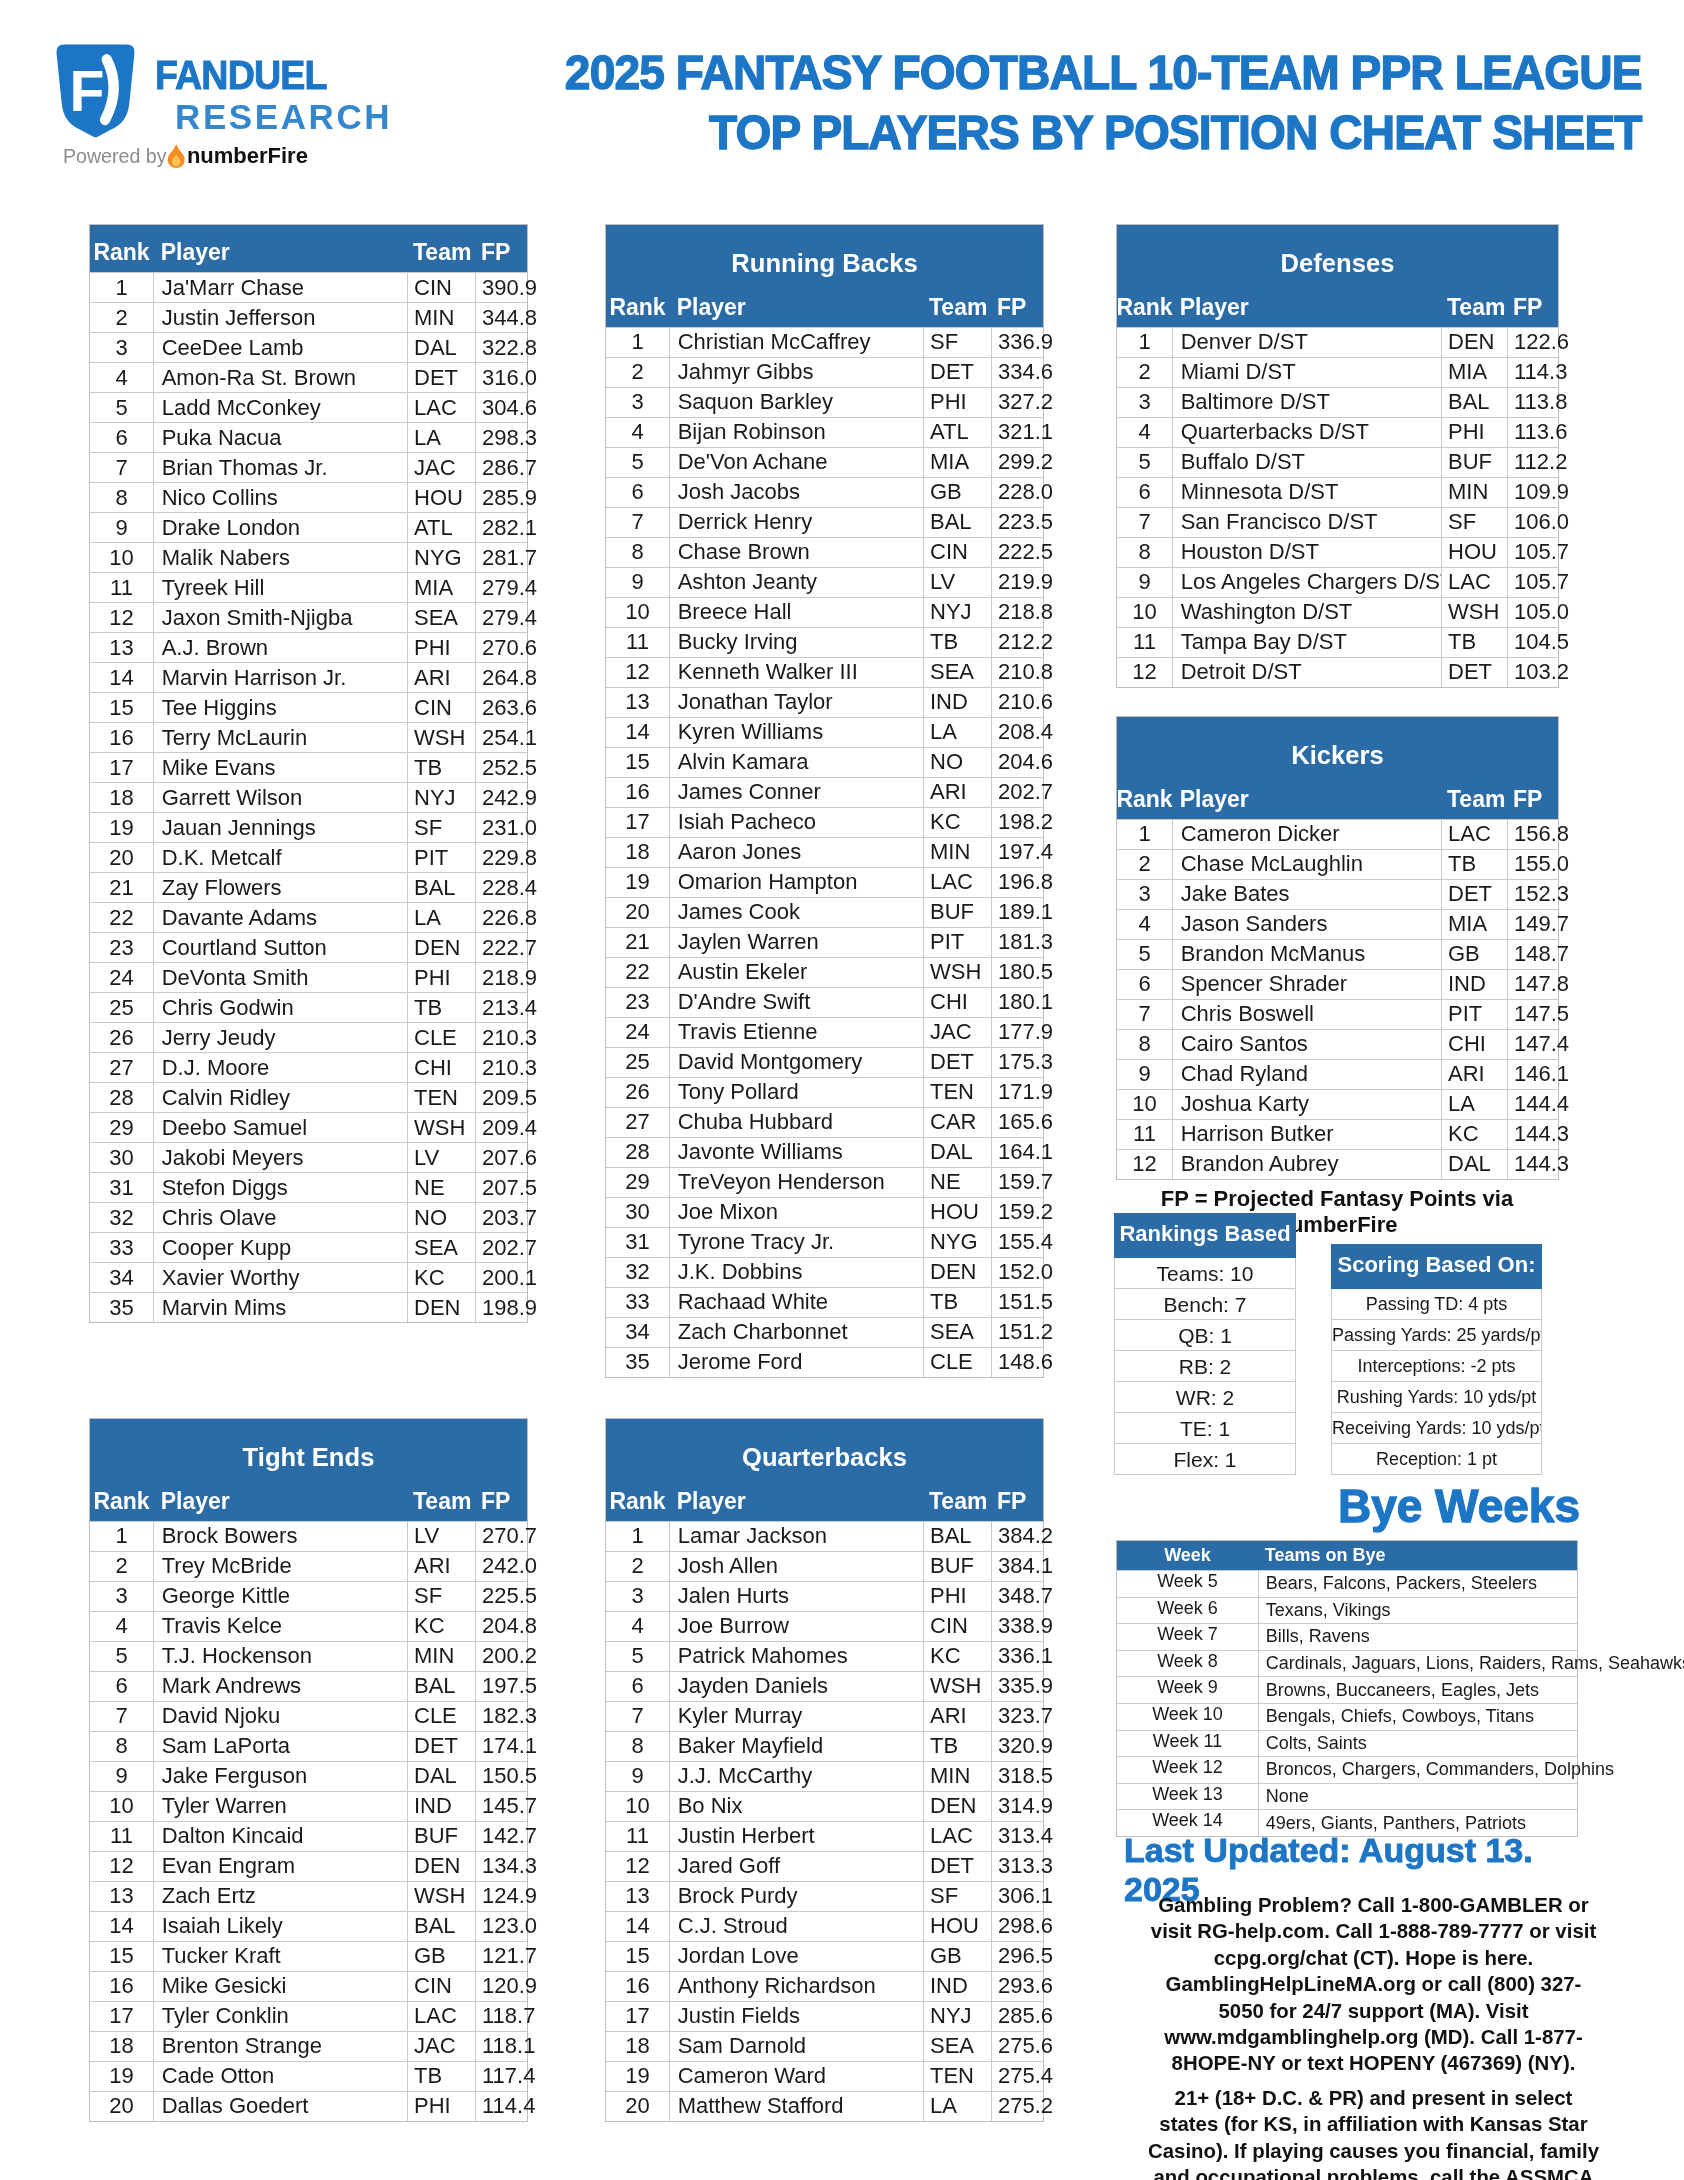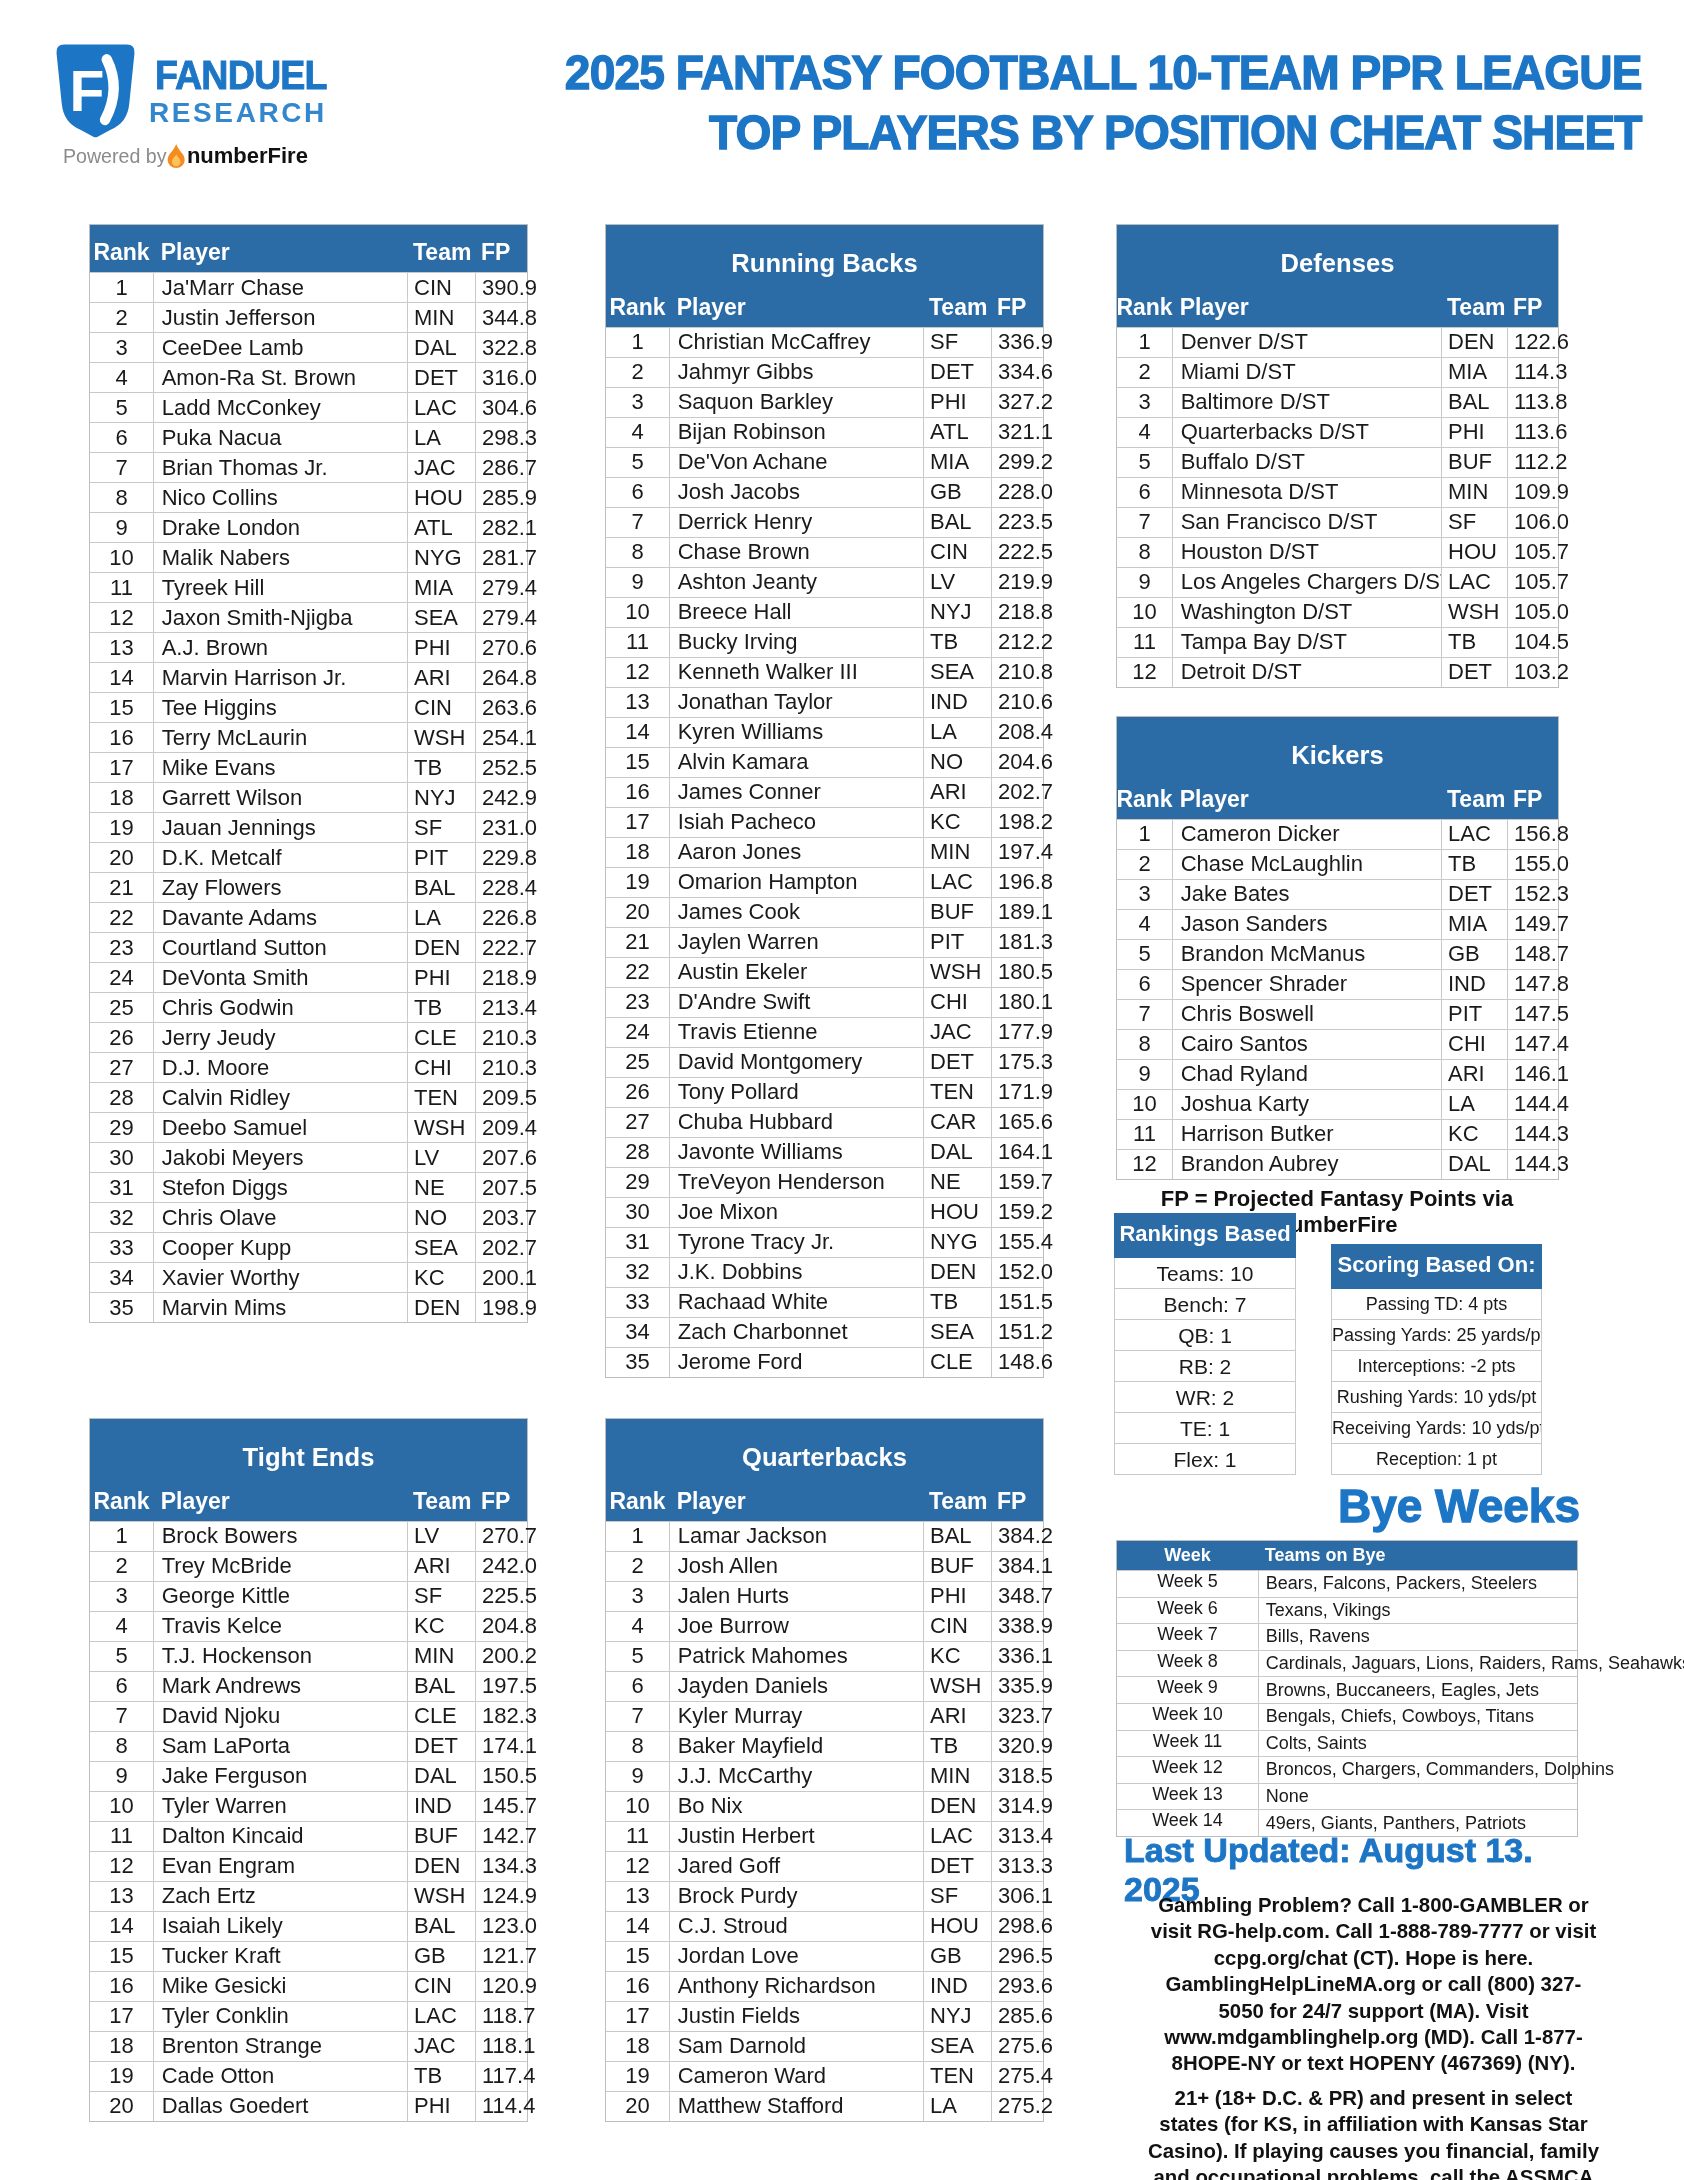--- a/index.html
+++ b/index.html
@@ -5,21 +5,21 @@
   html,body{margin:0;padding:0}
   body{
     width:1685px;height:2181px;position:relative;overflow:hidden;
     background:#ffffff;font-family:"Liberation Sans",sans-serif;color:#1a1a1a;
   }
   
   .logo{position:absolute;left:51px;top:39px;width:358px;height:145px}
   .fd-shield{position:absolute;left:0;top:3.4px}
   .fd-name{position:absolute;left:104px;top:13.6px;font-size:40px;font-weight:700;color:var(--brand);
            letter-spacing:-0.9px;transform:scaleX(.94);transform-origin:left;-webkit-text-stroke:0.9px var(--brand)}
-  .fd-sub{position:absolute;left:98px;top:58px;font-size:28px;font-weight:700;color:#3487cd;letter-spacing:2.6px}
+  .fd-sub{position:absolute;left:124px;top:58px;font-size:35px;font-weight:700;color:#3487cd;letter-spacing:2.6px}
   .powered{position:absolute;left:12px;top:104px;font-size:19.6px;color:#8b8b8b;display:flex;align-items:center;}
   .powered b{color:#111;font-size:22px}
   .main-title{position:absolute;right:43px;top:43px;text-align:right;color:var(--brand);
               font-size:48px;line-height:60px;font-weight:700;letter-spacing:-0.9px;
               -webkit-text-stroke:1.4px var(--brand);transform:scaleX(.96);transform-origin:right}
   
   .tbl{position:absolute;background:#fff;border:0.9px solid #bdbdbd;box-sizing:border-box}
   .tbl .hd{background:var(--hblue);color:#fff}
   .tbl .title{height:53px;display:flex;align-items:flex-end;justify-content:center;
               font-weight:700;font-size:25.6px;padding-bottom:1.7px}

